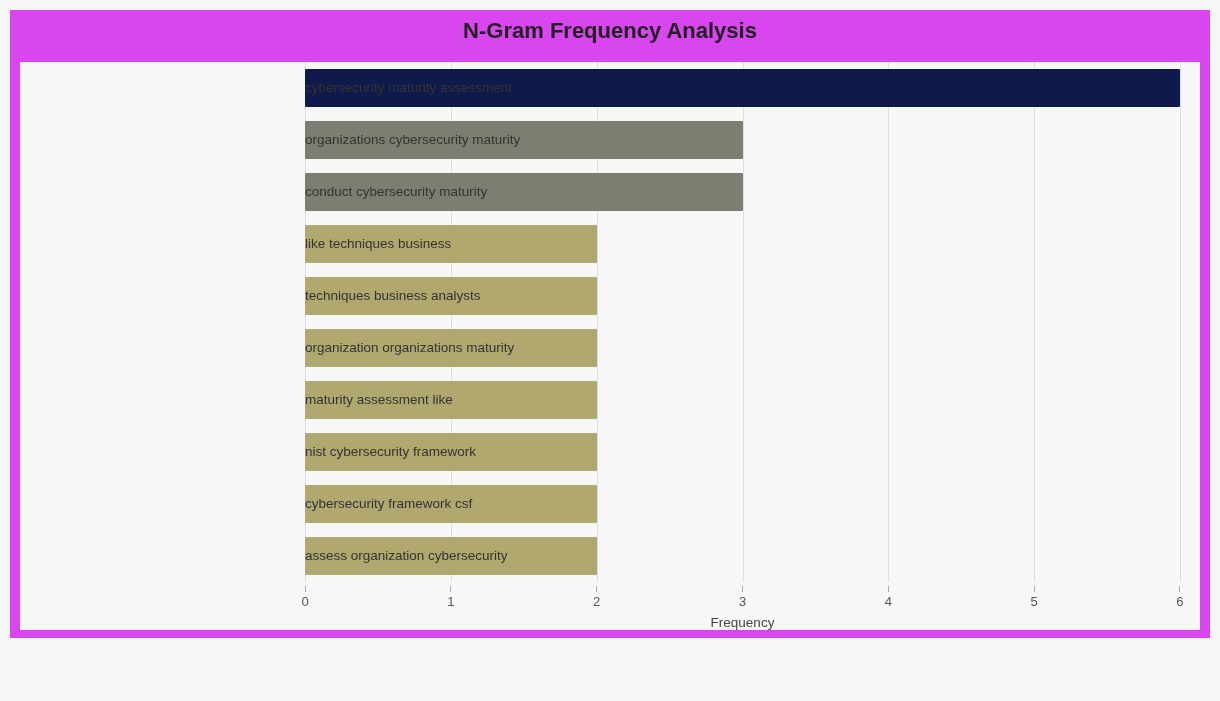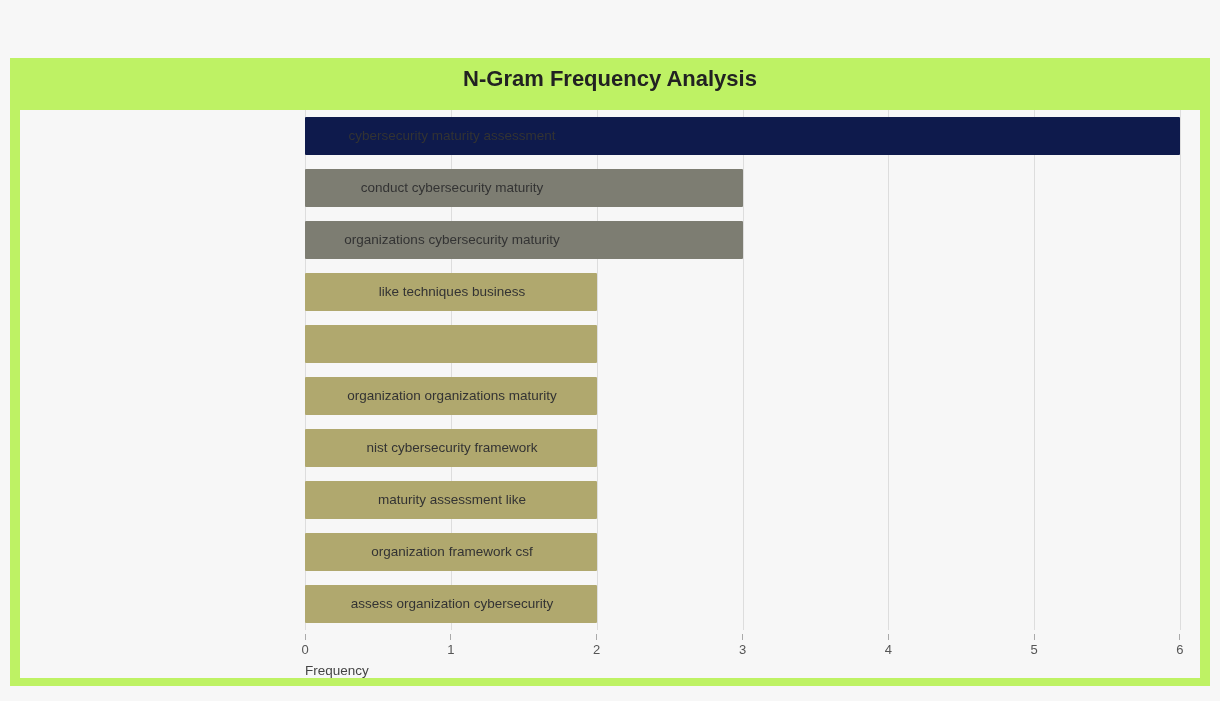--- a/index.html
+++ b/index.html
@@ -35,23 +35,23 @@
       padding-right: 20px;
     }
     .bar-row {
       display: flex;
       align-items: center;
       height: 52px;
       position: relative;
     }
     .bar-label {
       position: absolute;
-      left: 12px;
+      left: 0;
       width: 280px;
-      text-align: center;
+      text-align: left;
       font-size: 13.5px;
       color: #333;
       padding-right: 10px;
       line-height: 1.2;
     }
     .bar-track {
       flex: 1;
       height: 100%;
       display: flex;
       align-items: center;
@@ -99,31 +99,30 @@
       flex-direction: column;
       align-items: center;
     }
     .x-tick-line {
       width: 1px;
       height: 6px;
       background: #aaa;
       margin-bottom: 2px;
     }
     .x-axis-label {
-      text-align: left;
+      text-align: center;
       padding-left: 285px;
       padding-right: 20px;
       font-size: 13.5px;
       color: #444;
       margin-top: 6px;
     }
     .outer-bg {
-      background: #bef264;
+      background: #d946ef;
       padding: 8px 10px;
-      margin-top: 48px;
     }
   </style>
 </head>
 <body>
 
 <div class="outer-bg">
   <h1 class="chart-title">N-Gram Frequency Analysis</h1>
   <div class="chart-container">
     <div class="chart-area" id="chart-area">
       <div class="grid-bg" id="grid-bg">
@@ -136,62 +135,63 @@
           <div class="grid-line" style="left: 875px;"></div>
         </div>
 
     <div class="bar-row">
           <div class="bar-label">cybersecurity maturity assessment</div>
           <div class="bar-track">
             <div class="bar" style="width: 875px; background-color: rgb(14, 26, 76);"></div>
           </div>
         </div>
         <div class="bar-row">
+          <div class="bar-label">organizations cybersecurity maturity</div>
+          <div class="bar-track">
+            <div class="bar" style="width: 437.5px; background-color: rgb(125, 125, 114);"></div>
+          </div>
+        </div>
+        <div class="bar-row">
           <div class="bar-label">conduct cybersecurity maturity</div>
           <div class="bar-track">
             <div class="bar" style="width: 437.5px; background-color: rgb(125, 125, 114);"></div>
           </div>
         </div>
         <div class="bar-row">
-          <div class="bar-label">organizations cybersecurity maturity</div>
-          <div class="bar-track">
-            <div class="bar" style="width: 437.5px; background-color: rgb(125, 125, 114);"></div>
-          </div>
-        </div>
-        <div class="bar-row">
           <div class="bar-label">like techniques business</div>
           <div class="bar-track">
             <div class="bar" style="width: 291.667px; background-color: rgb(176, 168, 110);"></div>
           </div>
         </div>
         <div class="bar-row">
+          <div class="bar-label">techniques business analysts</div>
           <div class="bar-track">
             <div class="bar" style="width: 291.667px; background-color: rgb(176, 168, 110);"></div>
           </div>
         </div>
         <div class="bar-row">
           <div class="bar-label">organization organizations maturity</div>
           <div class="bar-track">
             <div class="bar" style="width: 291.667px; background-color: rgb(176, 168, 110);"></div>
           </div>
         </div>
         <div class="bar-row">
+          <div class="bar-label">maturity assessment like</div>
+          <div class="bar-track">
+            <div class="bar" style="width: 291.667px; background-color: rgb(176, 168, 110);"></div>
+          </div>
+        </div>
+        <div class="bar-row">
           <div class="bar-label">nist cybersecurity framework</div>
           <div class="bar-track">
             <div class="bar" style="width: 291.667px; background-color: rgb(176, 168, 110);"></div>
           </div>
         </div>
         <div class="bar-row">
-          <div class="bar-label">maturity assessment like</div>
-          <div class="bar-track">
-            <div class="bar" style="width: 291.667px; background-color: rgb(176, 168, 110);"></div>
-          </div>
-        </div>
-        <div class="bar-row">
-          <div class="bar-label">organization framework csf</div>
+          <div class="bar-label">cybersecurity framework csf</div>
           <div class="bar-track">
             <div class="bar" style="width: 291.667px; background-color: rgb(176, 168, 110);"></div>
           </div>
         </div>
         <div class="bar-row">
           <div class="bar-label">assess organization cybersecurity</div>
           <div class="bar-track">
             <div class="bar" style="width: 291.667px; background-color: rgb(176, 168, 110);"></div>
           </div>
         </div>

